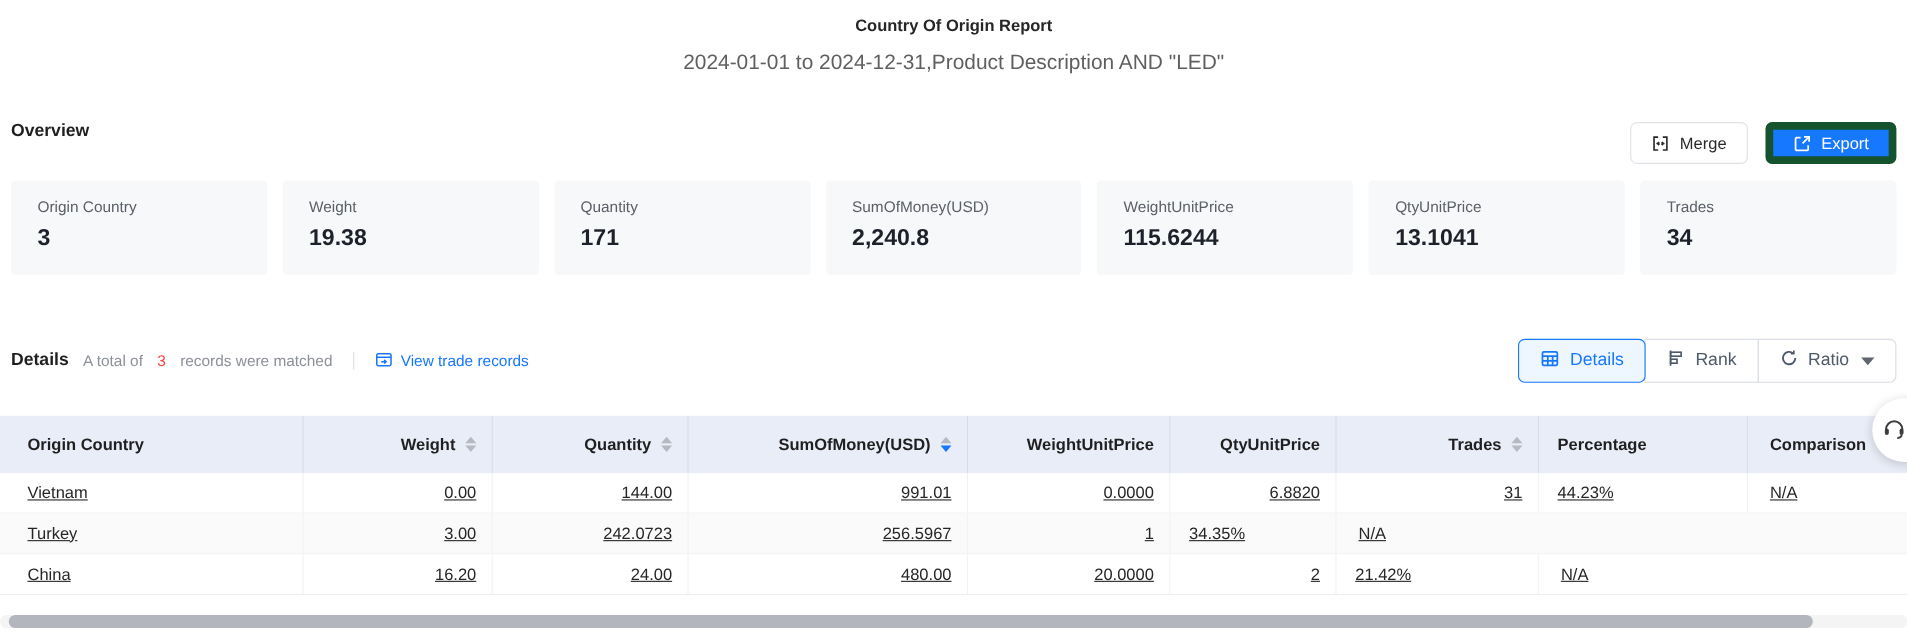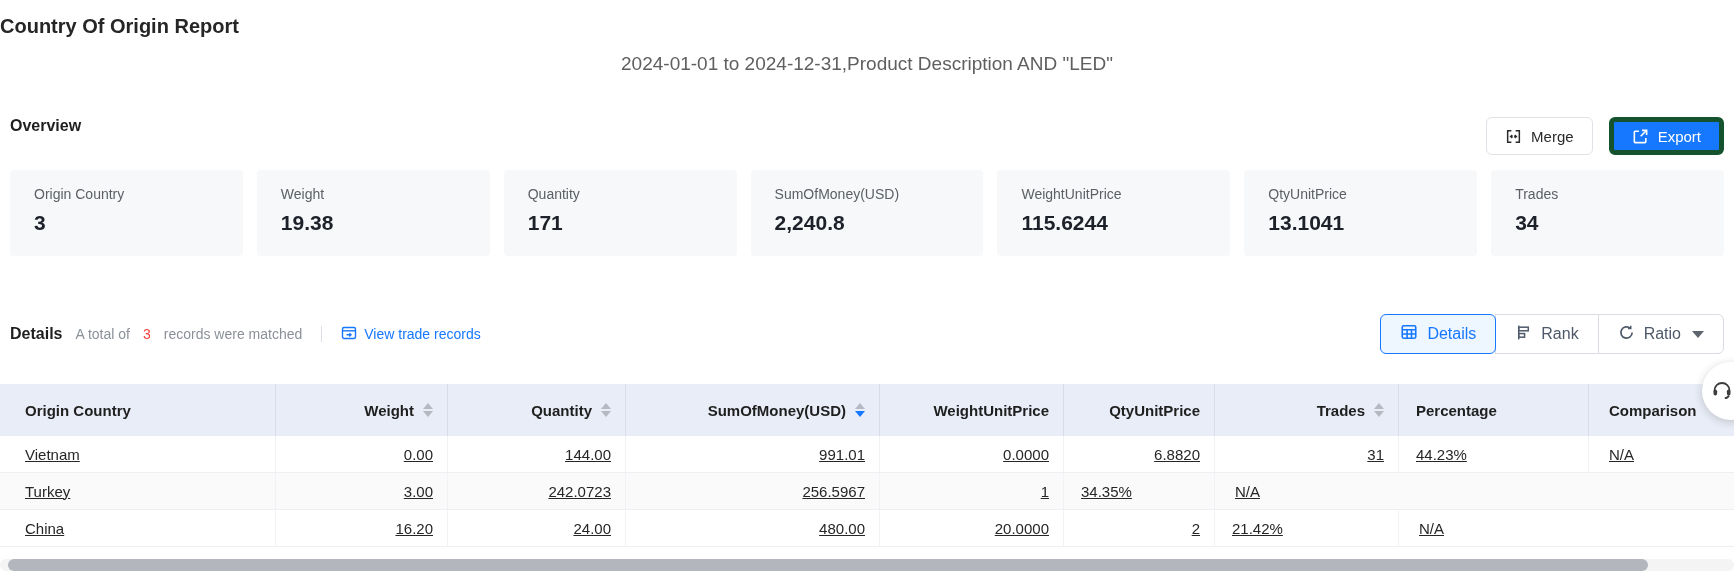--- a/index.html
+++ b/index.html
@@ -3,30 +3,30 @@
 <meta charset="utf-8">
 <style>
   * { box-sizing: border-box; margin: 0; padding: 0; }
   body {
     width: 1734px; height: 585px;
     position: relative; overflow: hidden;
     background: #ffffff;
     font-family: "Liberation Sans", sans-serif;
     color: #262626;
   }
-  .title { text-align: left; padding-top: 15px; font-size: 20px; font-weight: bold; color: #262626; }
+  .title { text-align: center; padding-top: 15px; font-size: 15px; font-weight: bold; color: #262626; }
   .subtitle { text-align: center; margin-top: 15px; font-size: 19px; color: #5f5f5f; }
 
   
   .toolbar { display: flex; justify-content: space-between; align-items: flex-start; margin: 42px 10px 0 10px; height: 38px; gap: 16px; }
   .section-heading { font-size: 16px; font-weight: bold; color: #1f1f1f; }
   .toolbar-buttons { display: flex; gap: 16px; }
   .btn { height: 38px; border-radius: 6px; display: inline-flex; align-items: center; gap: 9px; font-size: 15px; padding: 0 18px; cursor: pointer; font-family: inherit; }
   .btn-merge { background: #fff; border: 1px solid #e0e2e8; color: #2a2a2a; }
-  .btn-export { background: #1677ff; border: 5px solid #14532d; color: #fff; }
+  .btn-export { background: #1677ff; border: 7px solid #14532d; color: #fff; }
   .btn svg { display: block; }
 
   
   .cards { display: flex; gap: 14px; margin: 15px 10px 0 10px; }
   .card { flex: 1; background: #f7f8fa; border-radius: 4px; height: 86px; padding: 16px 24px; }
   .card-label { font-size: 14px; color: #5c6066; }
   .card-value { font-size: 21px; font-weight: bold; color: #1d2129; margin-top: 9px; }
 
   
   .details-bar { display: flex; justify-content: space-between; align-items: center; margin: 58px 10px 0 10px; height: 40px; }

